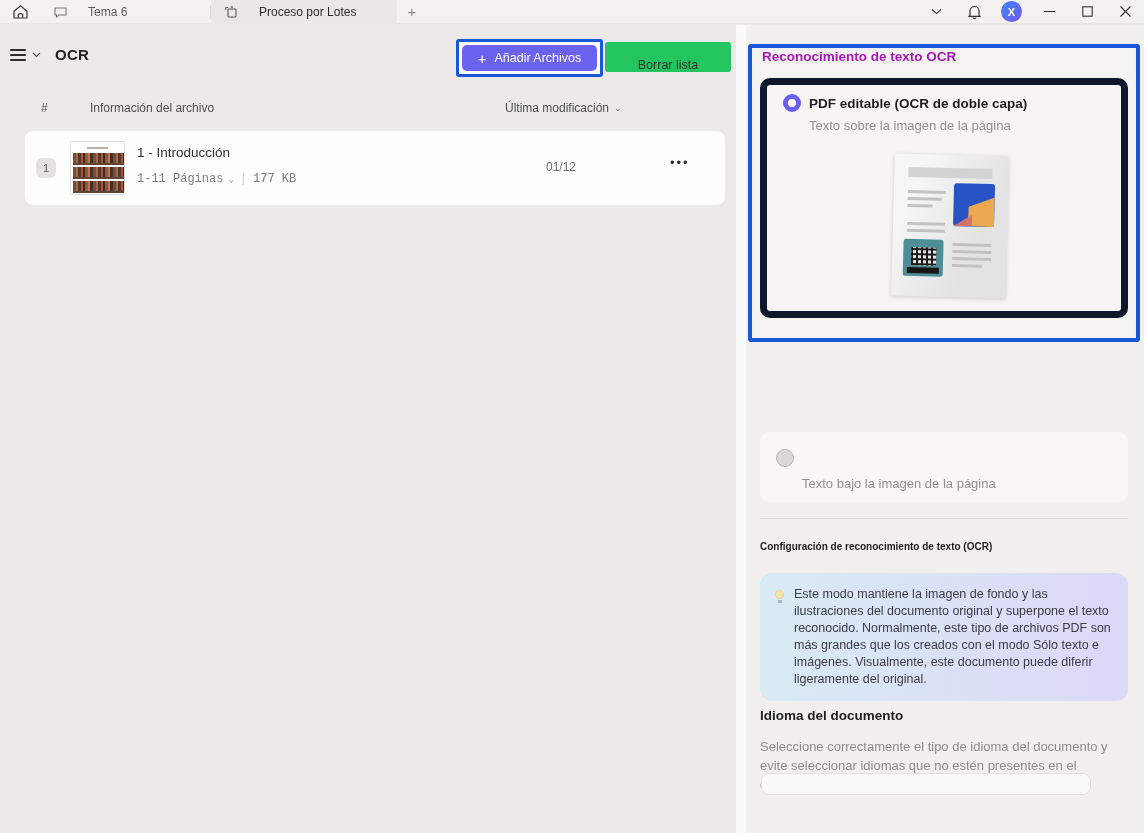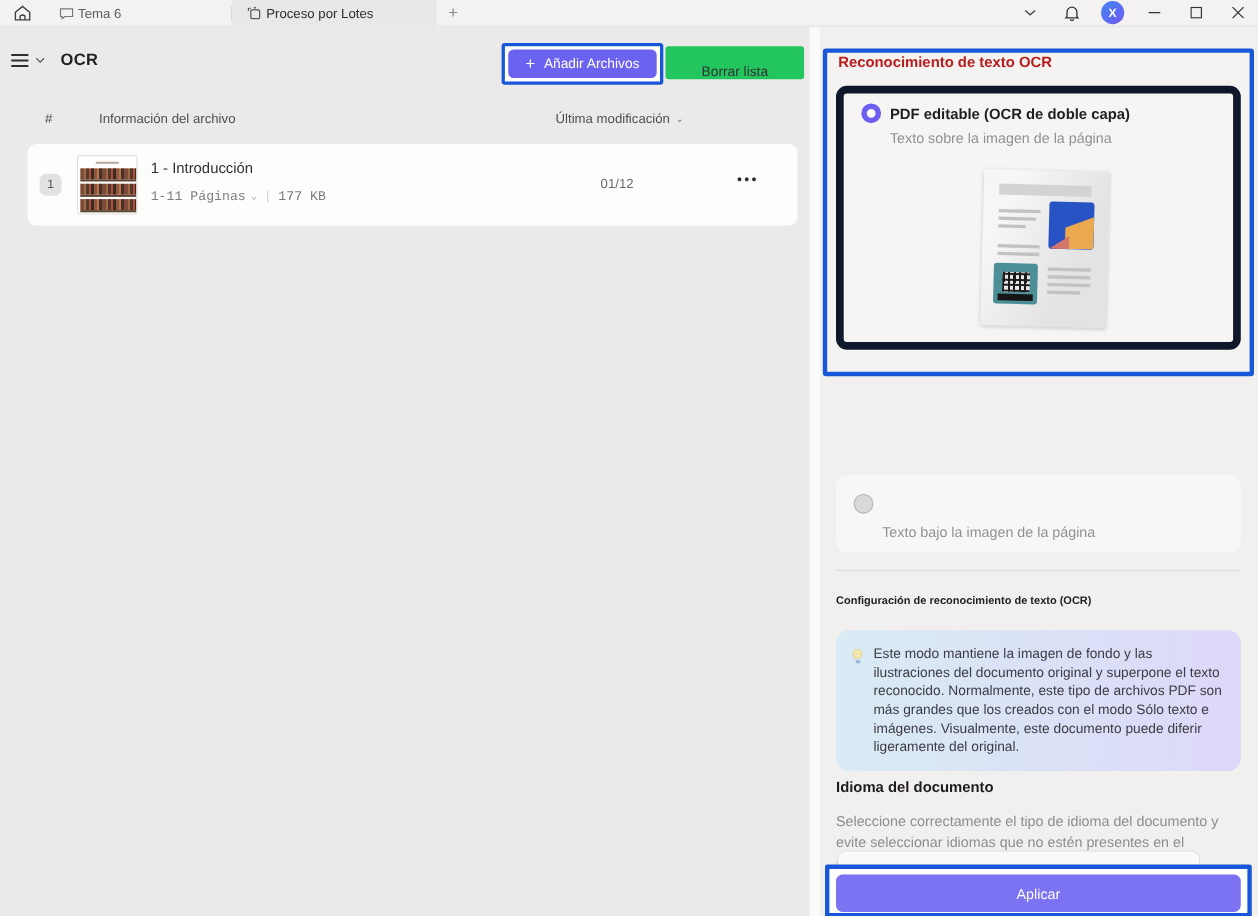--- a/index.html
+++ b/index.html
@@ -2,21 +2,21 @@
 <html><head>
 <meta charset="utf-8">
 <style>
   * { margin:0; padding:0; box-sizing:border-box; }
   html,body { width:1144px; height:833px; overflow:hidden; }
   body { font-family:"Liberation Sans", sans-serif; background:#ebeae9; position:relative; }
 
   
   .titlebar { position:absolute; left:0; top:0; width:1144px; height:24px; background:#f3f2f0; border-bottom:1px solid #e6e5e3; display:flex; align-items:center; z-index:50; }
   .home-btn { width:40px; height:24px; display:flex; align-items:center; justify-content:center; cursor:pointer; }
-  .tab { height:24px; display:flex; align-items:center; gap:4px; padding:0 14px; font-size:12px; color:#5c5c5c; position:relative; }
+  .tab { height:24px; display:flex; align-items:center; gap:21px; padding:0 14px; font-size:12px; color:#5c5c5c; position:relative; }
   .tab.inactive { width:170px; }
   .tab.active { width:186px; background:#e9e8e6; color:#2d2d2d; }
   .tab-sep { width:1px; height:14px; background:#dcdbd9; }
   .newtab { width:30px; height:24px; display:flex; align-items:center; justify-content:center; font-size:15px; color:#8a8a8a; }
   .tb-right { margin-left:auto; display:flex; align-items:center; height:24px; }
   .tb-ctl { width:38px; height:24px; display:flex; align-items:center; justify-content:center; }
   .avatar { width:21px; height:21px; border-radius:50%; background:linear-gradient(135deg,#3e86f4,#7457f2); color:#fff; font-size:11px; font-weight:bold; display:flex; align-items:center; justify-content:center; margin:0 8px; }
 
   
   .main-left { position:absolute; left:0; top:25px; width:736px; height:808px; background:#ebeae9; }
@@ -47,21 +47,21 @@
   .row-title { position:absolute; left:112px; top:14px; font-size:13.5px; color:#2f2f2f; }
   .row-meta { position:absolute; left:112px; top:41px; font-size:12px; color:#7d7d7d; display:flex; align-items:center; gap:6px;font-family:Liberation Mono, monospace; }
   .row-meta .chev { font-size:9px; color:#9a9a9a; }
   .row-meta .sep { color:#d0d0ce; }
   .row-date { position:absolute; left:521px; top:29px; font-size:12px; color:#6b6b6b; }
   .row-more { position:absolute; left:645px; top:24px; font-size:13px; letter-spacing:2px; color:#2f2f2f; cursor:pointer; }
 
   
   .panel { position:absolute; left:746px; top:25px; width:398px; height:808px; background:#f1f0ee; }
   .anno-ocr { position:absolute; left:2px; top:19px; width:392px; height:298px; border:4px solid #1757d8; border-radius:3px; background:#f4f3f2; }
-  .panel-title { position:absolute; left:16px; top:24px; font-size:13.5px; font-weight:bold; color:#b91c1c; }
+  .panel-title { position:absolute; left:16px; top:24px; font-size:13.5px; font-weight:bold; color:#a21caf; }
 
   .opt-card { position:absolute; left:14px; width:368px; border-radius:10px; }
   .card-sel { top:53px; height:240px; background:#f6f5f4; border:7px solid #0f172a; }
   .card-2 { top:327px; height:68px; background:#f8f7f6; }
   .card-3 { top:407px; height:70px; background:#f8f7f6; }
   .radio { position:absolute; left:16px; width:18px; height:18px; border-radius:50%; cursor:pointer; }
   .radio.sel { border:5px solid #6c5ff0; background:#fff; }
   .radio.unsel { background:#d9d8d6; border:1px solid #b7b6b4; }
   .opt-label { position:absolute; left:42px; font-size:13.5px; font-weight:bold; color:#1e1e1e; line-height:17px; width:300px; }
   .opt-desc { position:absolute; left:42px; font-size:13px; color:#919191; }
@@ -258,18 +258,13 @@
 
   <div class="info-box">
     <div class="bulb"></div>
     <span>Este modo mantiene la imagen de fondo y las ilustraciones del documento original y superpone el texto reconocido. Normalmente, este tipo de archivos PDF son más grandes que los creados con el modo Sólo texto e imágenes. Visualmente, este documento puede diferir ligeramente del original.</span>
   </div>
 
   <div class="lang-title">Idioma del documento</div>
   <div class="lang-hint">Seleccione correctamente el tipo de idioma del documento y evite seleccionar idiomas que no estén presentes en el documento</div>
   <div class="lang-dd"></div>
 
-  <div class="anno-apply">
-    <div class="btn-apply">
-      <span>Aplicar</span>
-    </div>
-  </div>
 </div>
 
 </body></html>

